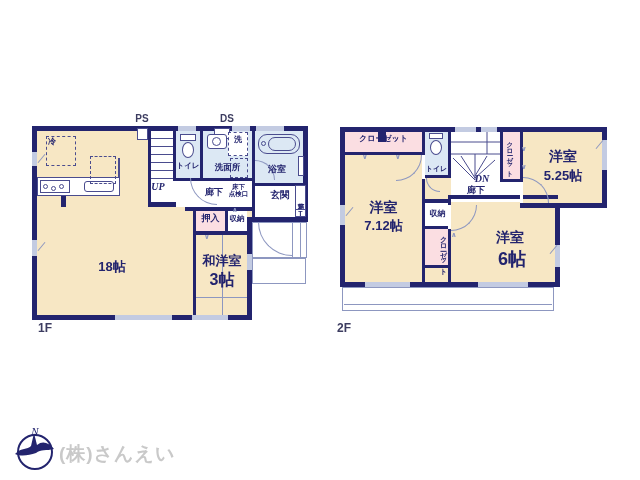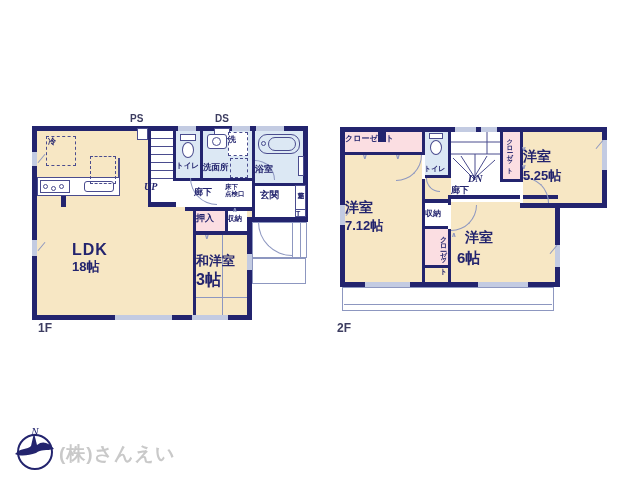--- a/index.html
+++ b/index.html
@@ -3,21 +3,21 @@
 <meta charset="utf-8">
 <style>
 *{margin:0;padding:0;box-sizing:border-box}
 html,body{background:#fff}
 body{width:640px;height:480px;overflow:hidden;font-family:"Liberation Sans","DejaVu Sans",sans-serif}
 .stage{position:relative;width:640px;height:480px;background:#fff}
 .a{position:absolute}
 .fill{position:absolute}
 .wall{position:absolute;background:var(--wall)}
 .win{position:absolute;background:var(--win)}
-.lbl{position:absolute;color:var(--text);font-weight:700;line-height:1.06;white-space:nowrap}
+.lbl{position:absolute;color:var(--text);font-weight:700;text-align:center;line-height:1.06;white-space:nowrap}
 .dash{position:absolute;border:1px dashed var(--fixture)}
 .fx{position:absolute;border:1px solid var(--fixture);background:#fff}
 .arc{position:absolute;border:0 solid var(--line)}
 .arc-bl{border-left-width:1px;border-bottom-width:1px;border-bottom-left-radius:100%}
 .arc-br{border-right-width:1px;border-bottom-width:1px;border-bottom-right-radius:100%}
 .arc-tr{border-right-width:1px;border-top-width:1px;border-top-right-radius:100%}
 .chev{position:absolute;color:var(--line);font-size:7px;font-weight:700;line-height:1}
 .vent{position:absolute;width:11px;height:1px;background:var(--line);transform:rotate(-50deg)}
 .vlbl{writing-mode:vertical-rl;text-orientation:upright}
 .treads{position:absolute;background:repeating-linear-gradient(to bottom,transparent 0 7px,var(--fixture) 7px 8px)}
@@ -127,21 +127,20 @@
     <div class="lbl" style="left:171px;top:37px;width:49px;font-size:8.5px">洗面所</div>
     <div class="lbl" style="left:223px;top:39px;width:44px;font-size:9px">浴室</div>
     <div class="lbl" style="left:162px;top:62px;width:40px;font-size:9px">廊下</div>
     <div class="lbl" style="left:193px;top:58px;width:27px;font-size:6.5px">
       <span>床下</span><br>
       <span>点検口</span>
     </div>
     <div class="lbl" style="left:228px;top:64px;width:40px;font-size:9.5px">玄関</div>
     <div class="lbl" style="left:164px;top:88px;width:29px;font-size:9px">押入</div>
     <div class="lbl" style="left:195px;top:89px;width:20px;font-size:7.5px">収納</div>
-    <div class="lbl" style="left:40px;top:116px;width:80px;font-size:16px;letter-spacing:1px">LDK</div>
     <div class="lbl" style="left:40px;top:134px;width:80px;font-size:13px">18帖</div>
     <div class="lbl" style="left:164px;top:128px;width:52px;font-size:13px">和洋室</div>
     <div class="lbl" style="left:164px;top:146px;width:52px;font-size:16px">3帖</div>
     <div class="lbl it" style="left:112px;top:56px;width:28px;font-size:10px">UP</div>
   </div>
 
   <div class="a" style="left:340px;top:127px;width:267px;height:190px">
 
     <div class="fill" style="left:0;top:0;width:218px;height:160px;background:var(--cream)"></div>
     <div class="fill" style="left:218px;top:0;width:49px;height:81px;background:var(--cream)"></div>
@@ -223,21 +222,21 @@
     <div class="lbl" style="left:84px;top:38px;width:25px;font-size:7px">トイレ</div>
     <div class="lbl vlbl" style="left:166px;top:7px;height:44px;font-size:6.5px">クローゼット</div>
     <div class="lbl" style="left:183px;top:22px;width:80px;font-size:14px">洋室</div>
     <div class="lbl" style="left:183px;top:42px;width:80px;font-size:13px">5.25帖</div>
     <div class="lbl" style="left:111px;top:59px;width:50px;font-size:9px">廊下</div>
     <div class="lbl" style="left:85px;top:83px;width:25px;font-size:8px">収納</div>
     <div class="lbl vlbl" style="left:87px;top:104px;width:21px;height:32px;font-size:7px;line-height:10px">クローゼット</div>
     <div class="lbl" style="left:5px;top:73px;width:77px;font-size:14px">洋室</div>
     <div class="lbl" style="left:5px;top:92px;width:77px;font-size:13px">7.12帖</div>
     <div class="lbl" style="left:125px;top:103px;width:90px;font-size:14px">洋室</div>
-    <div class="lbl" style="left:117px;top:123px;width:90px;font-size:15px">6帖</div>
+    <div class="lbl" style="left:127px;top:123px;width:90px;font-size:18px">6帖</div>
     <div class="lbl it" style="left:128px;top:47px;width:28px;font-size:10px">DN</div>
   </div>
 
   <div class="lbl" style="left:130px;top:114px;width:24px;font-size:10px;color:#3c3c60">PS</div>
   <div class="lbl" style="left:215px;top:114px;width:24px;font-size:10px;color:#3c3c60">DS</div>
   <div class="lbl" style="left:33px;top:322px;width:24px;font-size:12px;text-align:center;color:#3c3c60">1F</div>
   <div class="lbl" style="left:337px;top:322px;width:24px;font-size:12px;text-align:left;color:#3c3c60">2F</div>
 
   <svg class="a" style="left:12px;top:426px" width="46" height="46" viewBox="0 0 46 46">
     <circle cx="23" cy="26" r="17" fill="none" stroke="#23246e" stroke-width="2"></circle>

